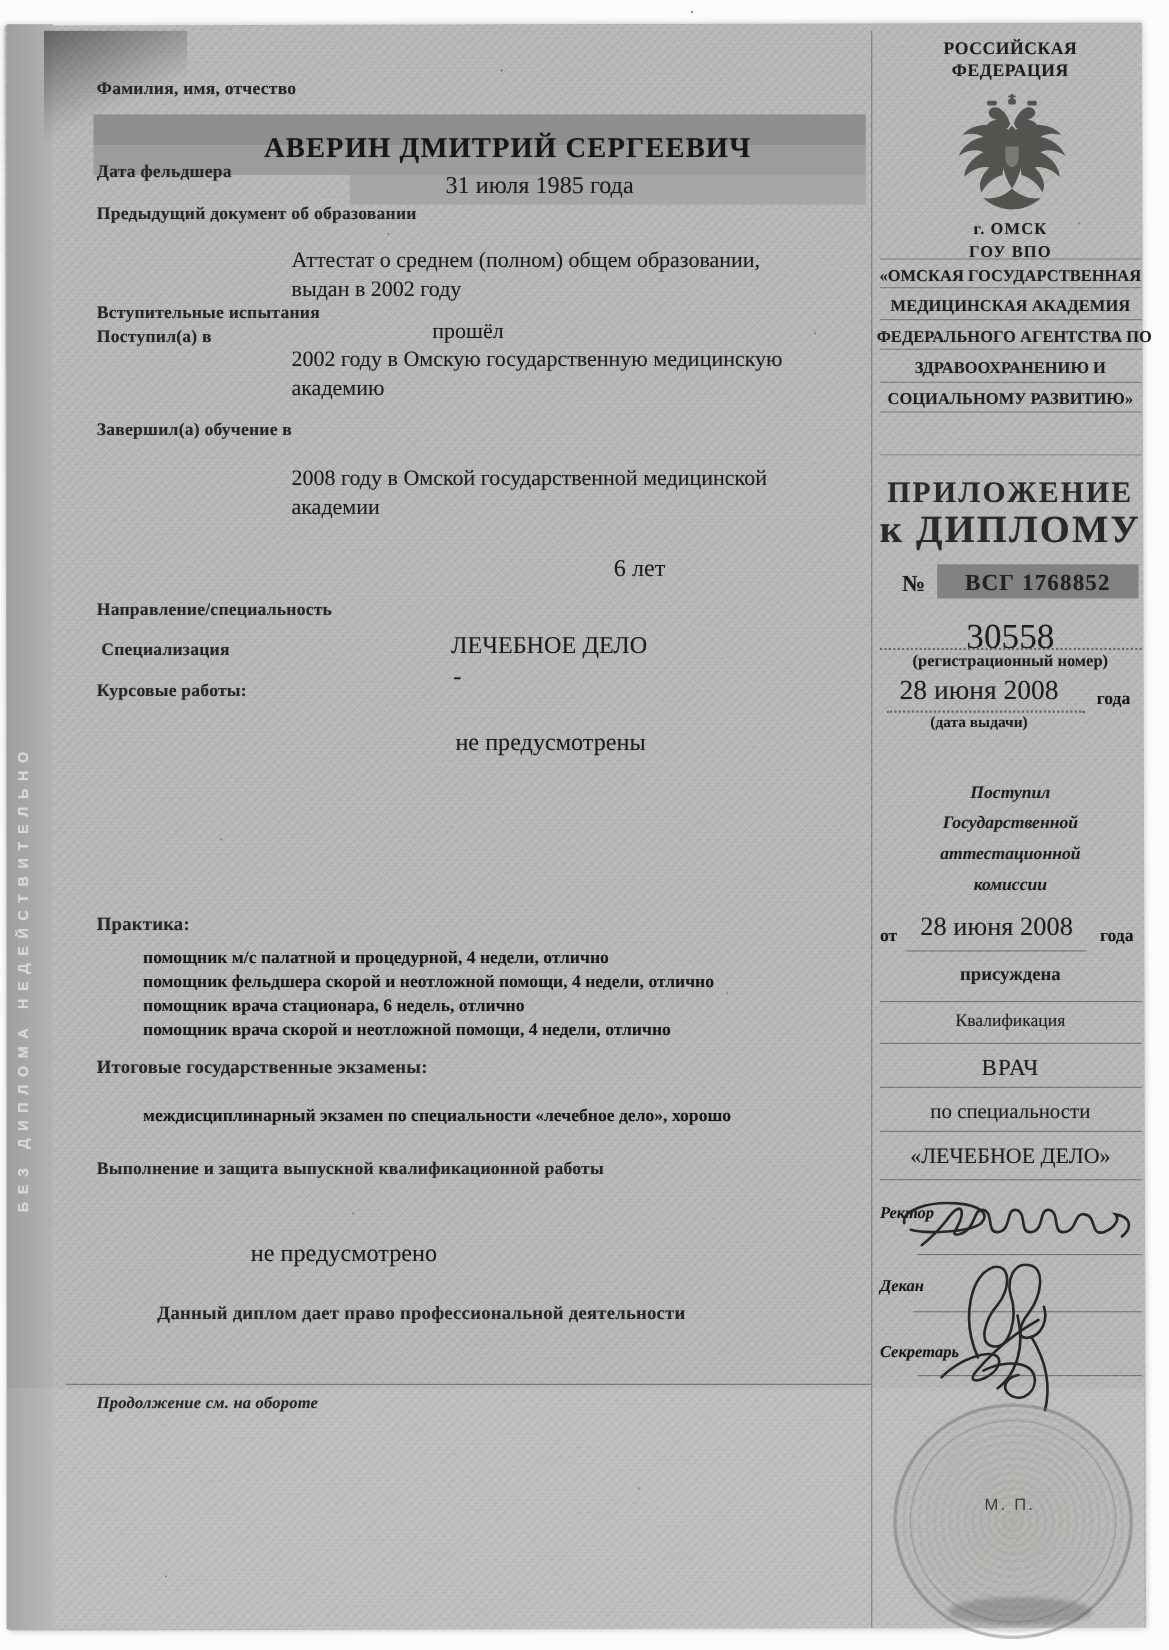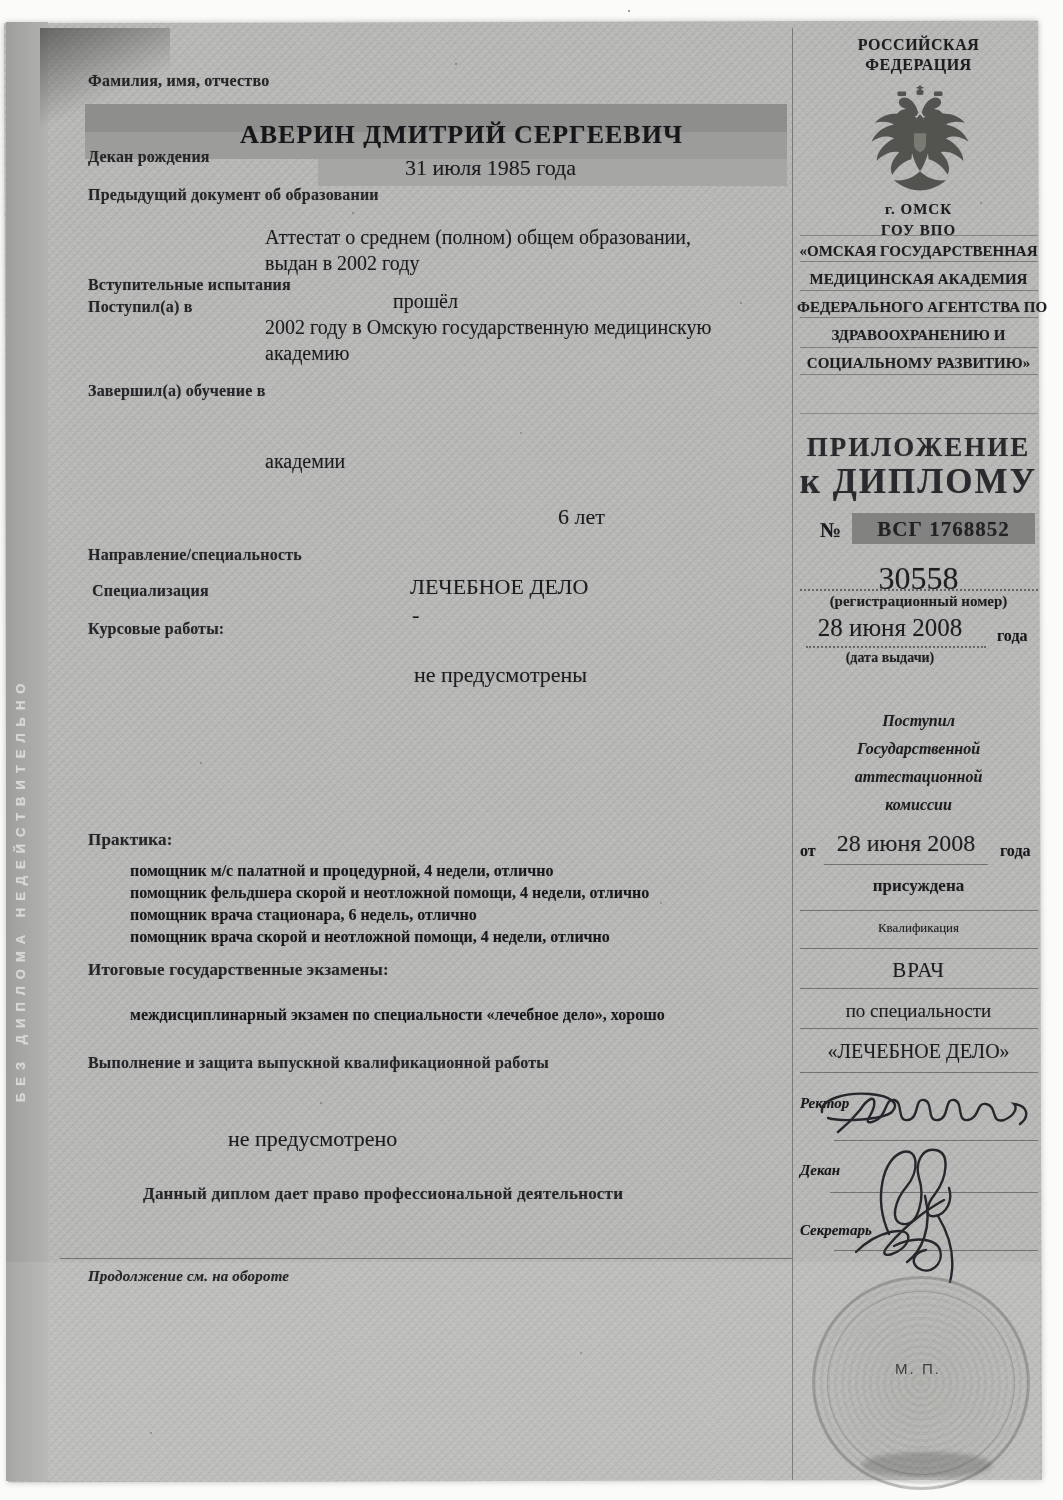--- a/index.html
+++ b/index.html
@@ -76,35 +76,36 @@
 
   <div class="vtext">БЕЗ ДИПЛОМА НЕДЕЙСТВИТЕЛЬНО</div>
 
   <div class="lbl" style="left:88px;top:72px;">Фамилия, имя, отчество</div>
 
   <div class="band" style="left:85px;top:104px;width:702px;height:28px;background:#8e8e8c;"></div>
   <div class="band" style="left:85px;top:132px;width:702px;height:27px;background:#9c9c9a;"></div>
   <div class="band" style="left:318px;top:159px;width:469px;height:27px;background:#a6a6a4;"></div>
 
   <div class="val" style="left:240px;top:120px;font-size:26px;font-weight:bold;letter-spacing:1px;color:#17171b;">АВЕРИН ДМИТРИЙ СЕРГЕЕВИЧ</div>
-  <div class="lbl" style="left:88px;top:148px;">Декан рождения</div>
+  <div class="lbl" style="left:88px;top:148px;">Дата фельдшера</div>
   <div class="val" style="left:405px;top:155px;font-size:22px;">31 июля 1985 года</div>
 
   <div class="lbl" style="left:88px;top:186px;">Предыдущий документ об образовании</div>
   <div class="val" style="left:265px;top:226px;">Аттестат о среднем (полном) общем образовании,</div>
   <div class="val" style="left:265px;top:252px;">выдан в 2002 году</div>
 
   <div class="lbl" style="left:88px;top:276px;">Вступительные испытания</div>
   <div class="val" style="left:393px;top:290px;">прошёл</div>
 
   <div class="lbl" style="left:88px;top:298px;">Поступил(а) в</div>
   <div class="val" style="left:265px;top:316px;">2002 году в Омскую государственную медицинскую</div>
   <div class="val" style="left:265px;top:342px;">академию</div>
 
   <div class="lbl" style="left:88px;top:382px;">Завершил(а) обучение в</div>
+  <div class="val" style="left:265px;top:424px;">2008 году в Омской государственной медицинской</div>
   <div class="val" style="left:265px;top:450px;">академии</div>
 
   <div class="val" style="left:558px;top:504px;font-size:22px;">6 лет</div>
 
   <div class="lbl" style="left:88px;top:546px;">Направление/специальность</div>
   <div class="lbl" style="left:92px;top:582px;">Специализация</div>
   <div class="val" style="left:410px;top:574px;font-size:22px;">ЛЕЧЕБНОЕ ДЕЛО</div>
   <div class="val" style="left:412px;top:602px;font-size:22px;">-</div>
 
   <div class="lbl" style="left:88px;top:620px;">Курсовые работы:</div>
@@ -187,21 +188,21 @@
   <div class="rc" style="top:796px;font-style:italic;font-weight:bold;font-size:16px;">комиссии</div>
 
   <div class="bval" style="left:800px;top:842px;">от</div>
   <div class="rc" style="top:830px;left:824px;width:164px;font-size:24px;">28 июня 2008</div>
   <div class="rule" style="left:824px;top:864px;width:164px;"></div>
   <div class="bval" style="left:1000px;top:842px;">года</div>
 
   <div class="rc" style="top:876px;font-weight:bold;font-size:17px;">присуждена</div>
 
   <div class="rule" style="left:800px;top:910px;width:238px;"></div>
-  <div class="rc" style="top:920px;font-size:13px;">Квалификация</div>
+  <div class="rc" style="top:920px;font-size:16px;">Квалификация</div>
   <div class="rule" style="left:800px;top:948px;width:238px;"></div>
   <div class="rc" style="top:958px;font-size:21px;letter-spacing:1px;">ВРАЧ</div>
   <div class="rule" style="left:800px;top:988px;width:238px;"></div>
   <div class="rc" style="top:1000px;font-size:19px;">по специальности</div>
   <div class="rule" style="left:800px;top:1028px;width:238px;"></div>
   <div class="rc" style="top:1040px;font-size:20px;">«ЛЕЧЕБНОЕ ДЕЛО»</div>
   <div class="rule" style="left:800px;top:1072px;width:238px;"></div>
 
   <div class="bval" style="left:800px;top:1095px;font-style:italic;font-size:15px;">Ректор</div>
   <svg class="sig" style="left:818px;top:1076px;" width="222" height="72" viewBox="0 0 222 72">

